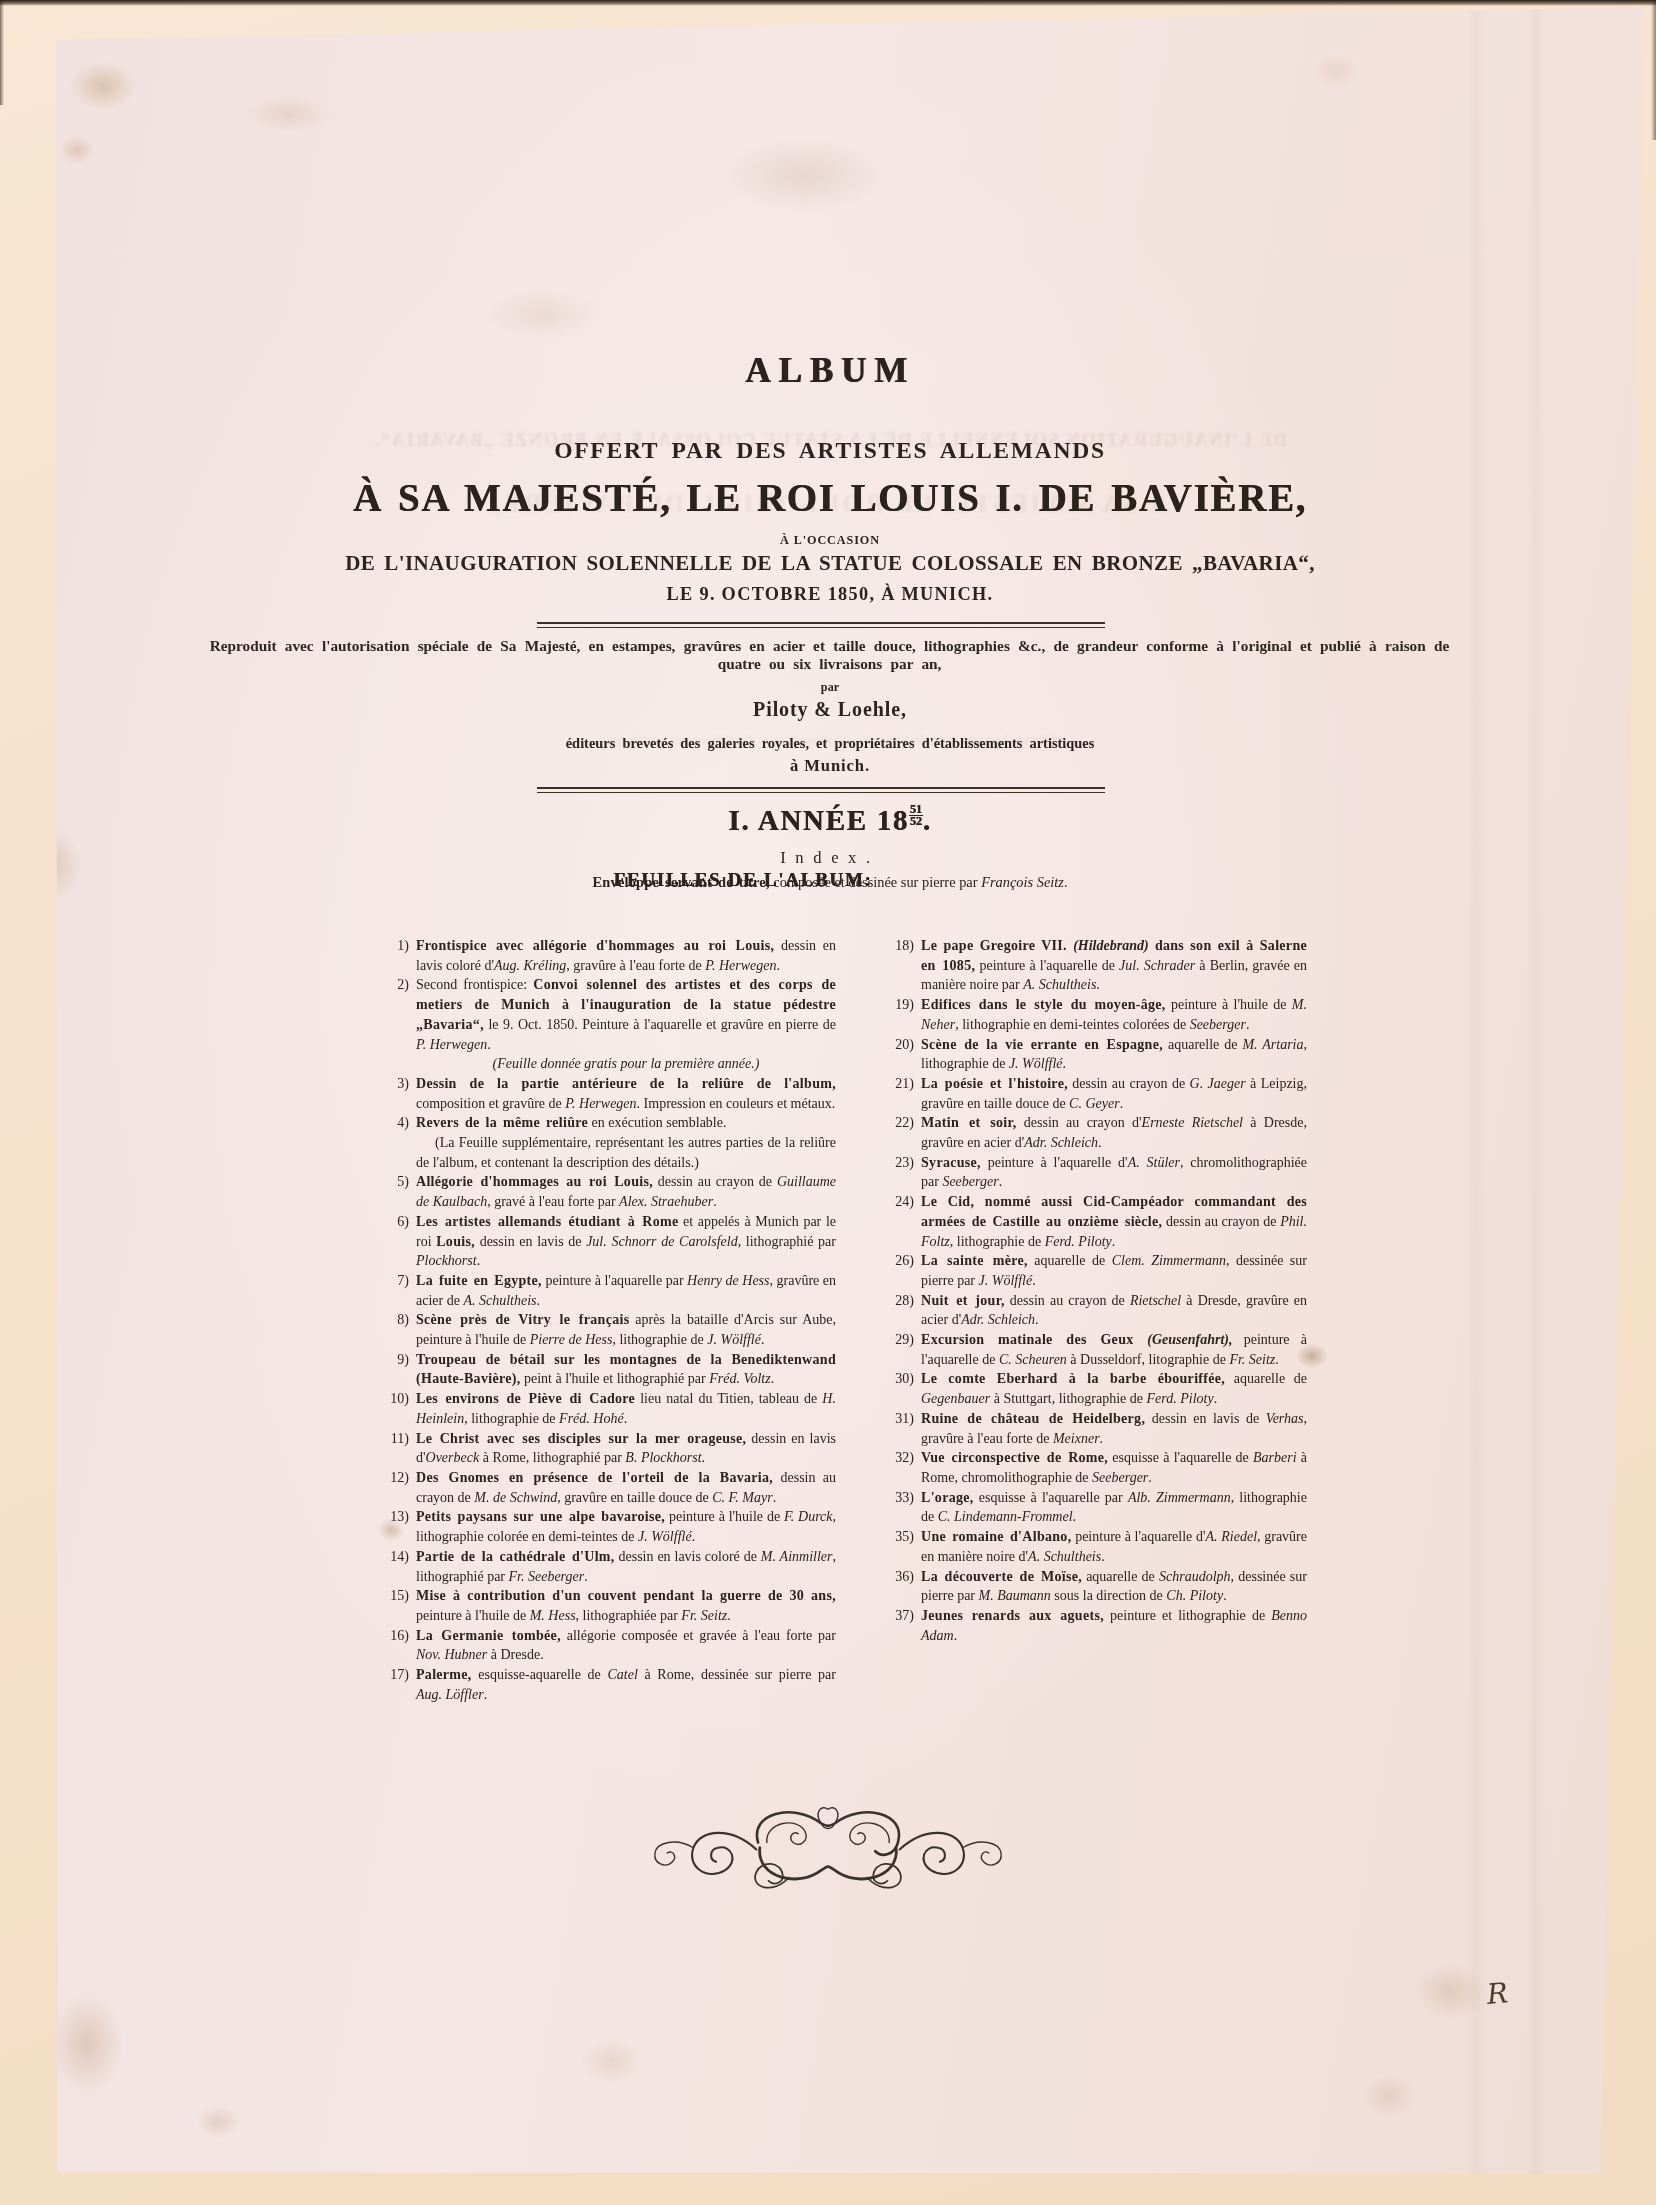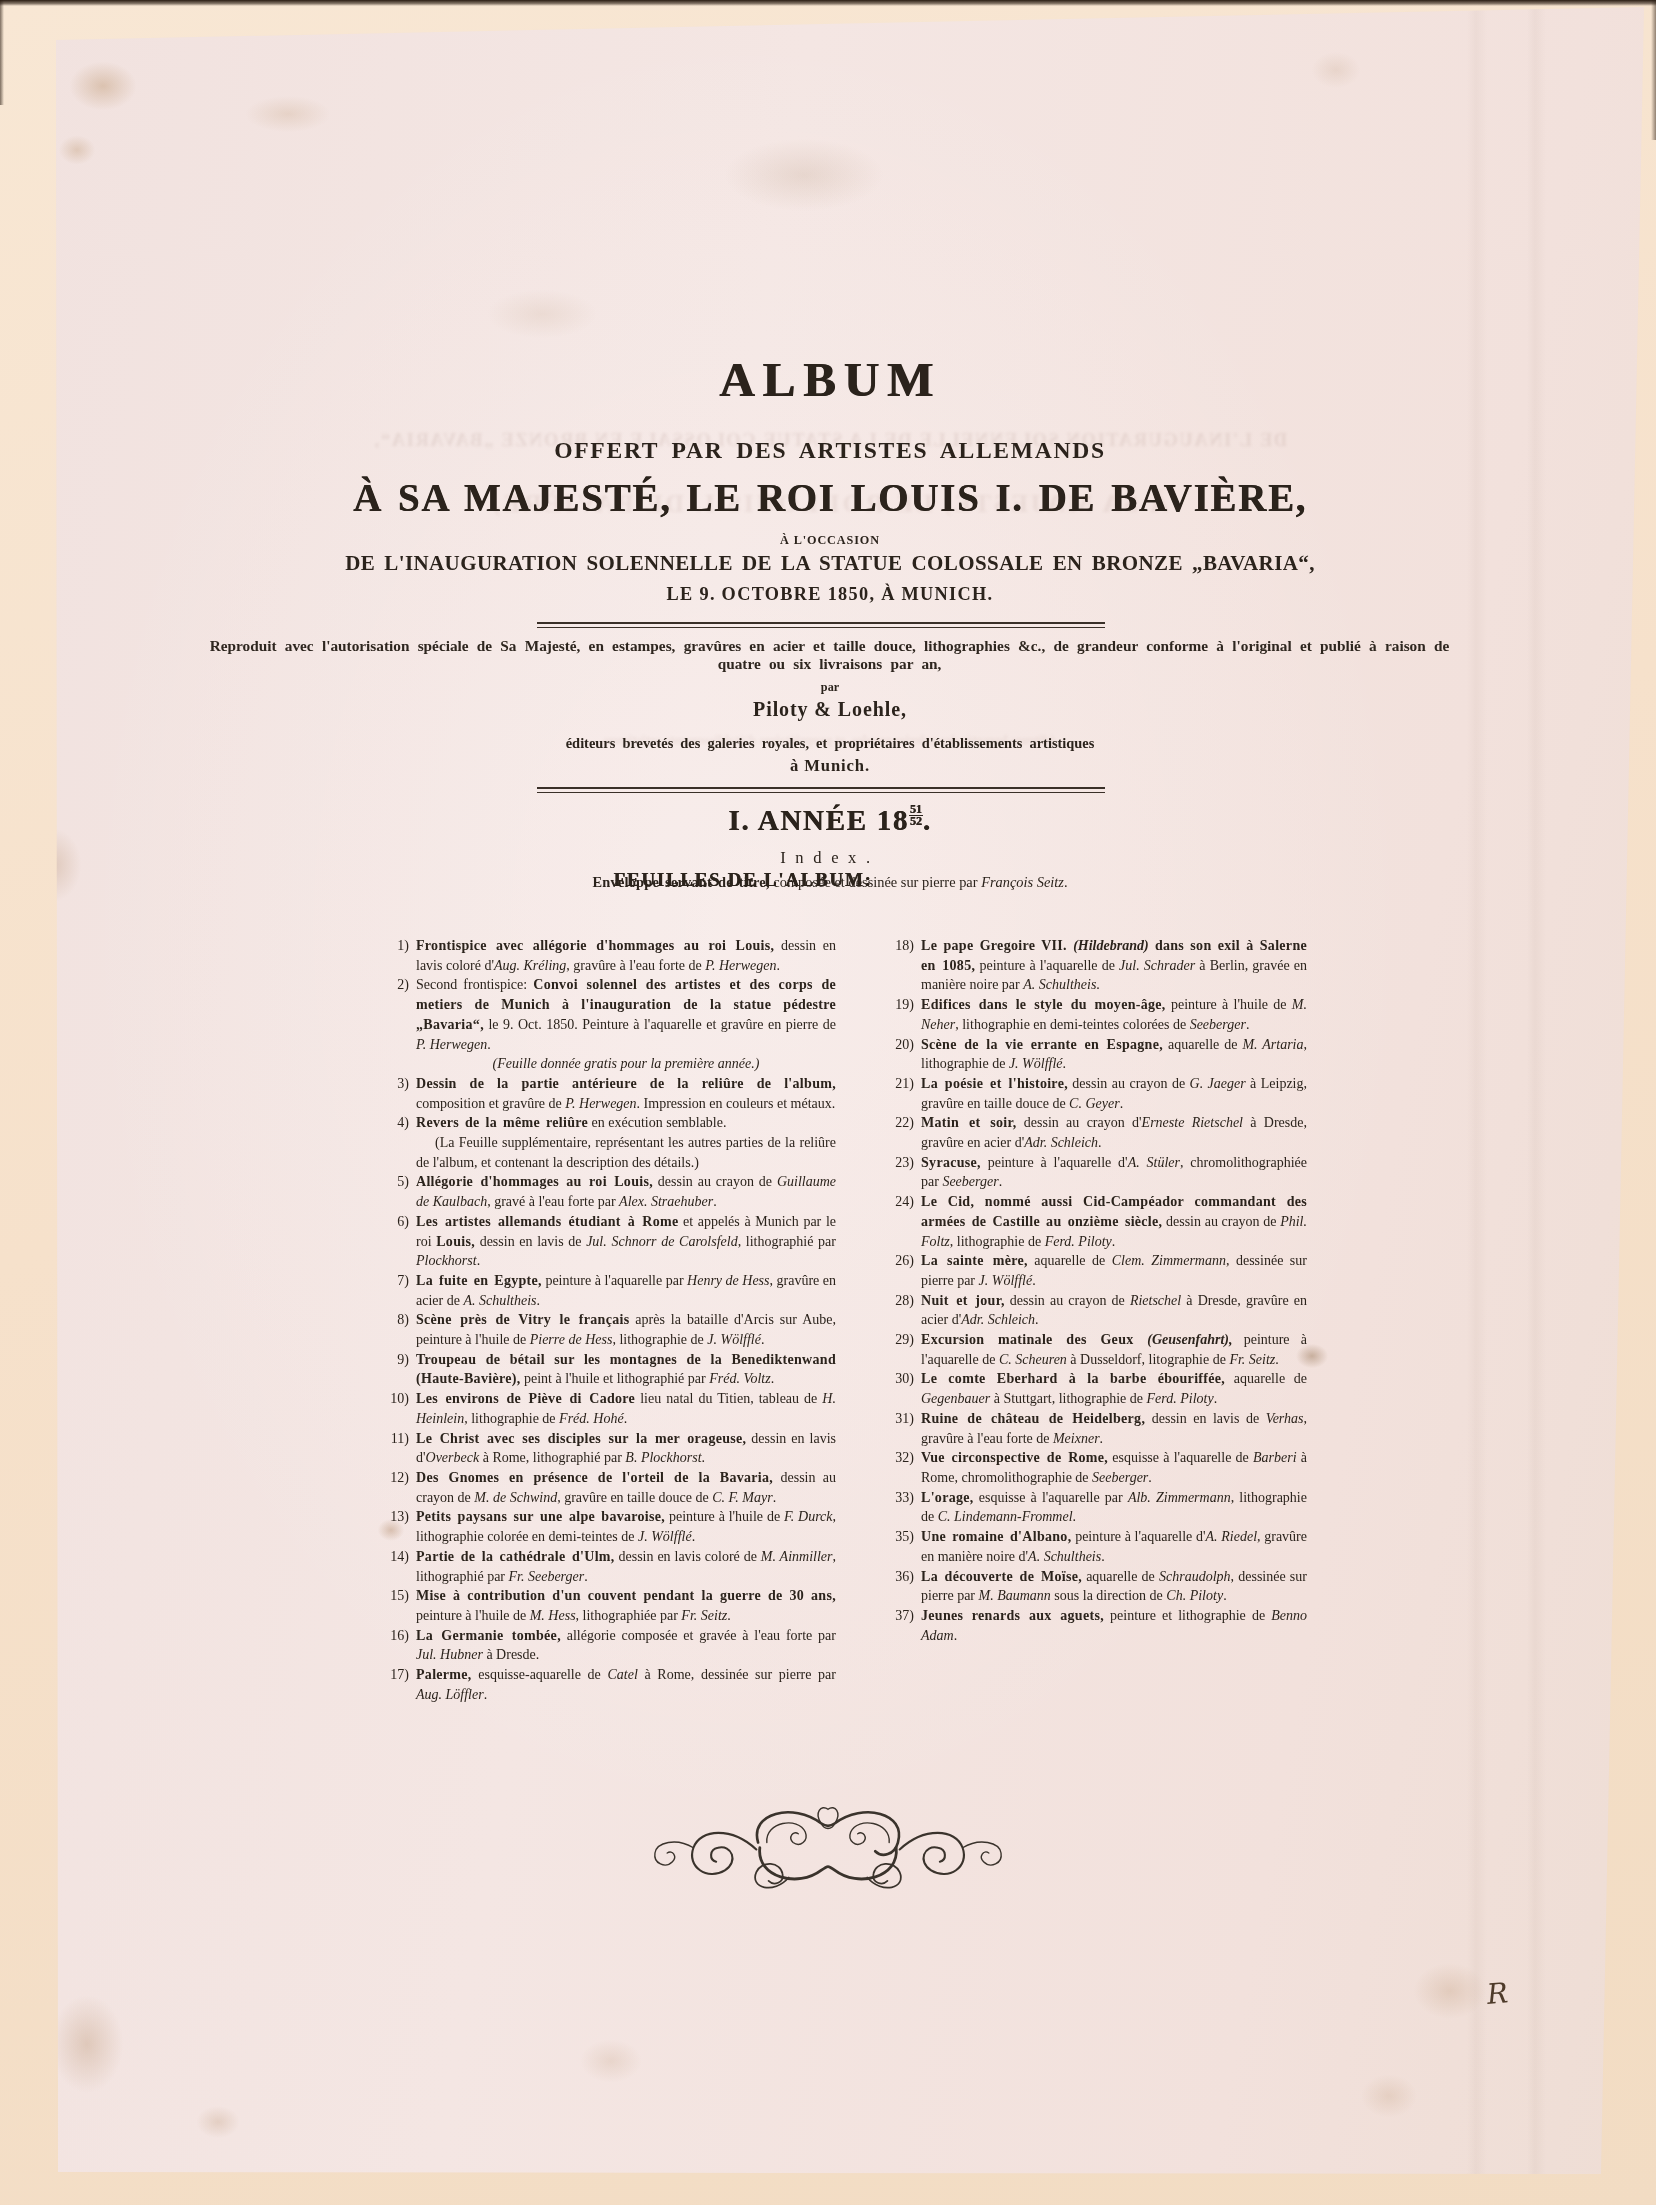--- a/index.html
+++ b/index.html
@@ -40,21 +40,21 @@
       linear-gradient(90deg,rgba(0,0,0,0) 1467px,rgba(120,90,70,.05) 1476px,rgba(0,0,0,0) 1487px),
       linear-gradient(90deg,rgba(0,0,0,0) 1527px,rgba(120,90,70,.05) 1535px,rgba(0,0,0,0) 1546px);}
   
   .ghost{position:absolute;left:332px;width:996px;text-align:center;
     transform:scaleX(-1);color:#8a655a;filter:blur(1.7px);font-weight:700;pointer-events:none;}
   .g1{top:430px;font-size:18.3px;opacity:.13;letter-spacing:1.7px;}
   .g2{top:489px;font-size:26px;opacity:.09;letter-spacing:2.6px;}
   .g3{top:732px;font-size:13px;opacity:.09;left:192px;width:1275px;}
   
   .cline{position:absolute;left:332px;width:996px;text-align:center;color:#2b231c;}
-  .l-title{top:351px;font-size:49px;font-weight:700;letter-spacing:7.9px;
+  .l-title{top:351px;font-size:35px;font-weight:700;letter-spacing:7.9px;
     text-shadow:0.9px 0 0 currentColor;}
   .l-offered{top:437px;font-size:23.6px;font-weight:700;letter-spacing:1.7px;word-spacing:5.2px;}
   .l-majesty{top:475px;font-size:39px;font-weight:700;letter-spacing:1.7px;word-spacing:3.5px;
     text-shadow:0.5px 0 0 currentColor;}
   .l-occasion{top:533px;font-size:12.2px;font-weight:700;letter-spacing:0.9px;}
   .l-inaug{top:551px;font-size:21px;font-weight:700;letter-spacing:0.4px;word-spacing:3.5px;}
   .l-date{top:584px;font-size:18.3px;font-weight:700;letter-spacing:1.3px;}
   .rule{position:absolute;left:537px;width:568px;height:2.6px;
     border-top:2.6px solid #3a3028;border-bottom:0.9px solid #3a3028;}
   .rule1{top:622px;}
@@ -136,21 +136,21 @@
           <div class="item"><span class="num">6)</span><span><span class="s-b">Les artistes allemands étudiant à Rome</span><span class="s-r"> et appelés à Munich par le roi </span><span class="s-b2">Louis,</span><span class="s-r"> dessin en lavis de </span><span class="s-i">Jul. Schnorr de Carolsfeld</span><span class="s-r">, lithographié par </span><span class="s-i">Plockhorst</span><span class="s-r">.</span></span></div>
           <div class="item"><span class="num">7)</span><span><span class="s-b">La fuite en Egypte,</span><span class="s-r"> peinture à l'aquarelle par </span><span class="s-i">Henry de Hess</span><span class="s-r">, gravûre en acier de </span><span class="s-i">A. Schultheis</span><span class="s-r">.</span></span></div>
           <div class="item"><span class="num">8)</span><span><span class="s-b">Scène près de Vitry le français</span><span class="s-r"> après la bataille d'Arcis sur Aube, peinture à l'huile de </span><span class="s-i">Pierre de Hess</span><span class="s-r">, lithographie de </span><span class="s-i">J. Wölfflé</span><span class="s-r">.</span></span></div>
           <div class="item"><span class="num">9)</span><span><span class="s-b">Troupeau de bétail sur les montagnes de la Benediktenwand</span><span class="s-b2"> (Haute-Bavière),</span><span class="s-r"> peint à l'huile et lithographié par </span><span class="s-i">Fréd. Voltz</span><span class="s-r">.</span></span></div>
           <div class="item"><span class="num">10)</span><span><span class="s-b">Les environs de Piève di Cadore</span><span class="s-r"> lieu natal du Titien, tableau de </span><span class="s-i">H. Heinlein</span><span class="s-r">, lithographie de </span><span class="s-i">Fréd. Hohé</span><span class="s-r">.</span></span></div>
           <div class="item"><span class="num">11)</span><span><span class="s-b">Le Christ avec ses disciples sur la mer orageuse,</span><span class="s-r"> dessin en lavis d'</span><span class="s-i">Overbeck</span><span class="s-r"> à Rome, lithographié par </span><span class="s-i">B. Plockhorst</span><span class="s-r">.</span></span></div>
           <div class="item"><span class="num">12)</span><span><span class="s-b">Des Gnomes en présence de l'orteil de la Bavaria,</span><span class="s-r"> dessin au crayon de </span><span class="s-i">M. de Schwind</span><span class="s-r">, gravûre en taille douce de </span><span class="s-i">C. F. Mayr</span><span class="s-r">.</span></span></div>
           <div class="item"><span class="num">13)</span><span><span class="s-b">Petits paysans sur une alpe bavaroise,</span><span class="s-r"> peinture à l'huile de </span><span class="s-i">F. Durck</span><span class="s-r">, lithographie colorée en demi-teintes de </span><span class="s-i">J. Wölfflé</span><span class="s-r">.</span></span></div>
           <div class="item"><span class="num">14)</span><span><span class="s-b">Partie de la cathédrale d'Ulm,</span><span class="s-r"> dessin en lavis coloré de </span><span class="s-i">M. Ainmiller</span><span class="s-r">, lithographié par </span><span class="s-i">Fr. Seeberger</span><span class="s-r">.</span></span></div>
           <div class="item"><span class="num">15)</span><span><span class="s-b">Mise à contribution d'un couvent pendant la guerre de 30 ans,</span><span class="s-r"> peinture à l'huile de </span><span class="s-i">M. Hess</span><span class="s-r">, lithographiée par </span><span class="s-i">Fr. Seitz</span><span class="s-r">.</span></span></div>
-          <div class="item"><span class="num">16)</span><span><span class="s-b">La Germanie tombée,</span><span class="s-r"> allégorie composée et gravée à l'eau forte par </span><span class="s-i">Jul. Hubner</span><span class="s-r"> à Dresde.</span></span></div>
+          <div class="item"><span class="num">16)</span><span><span class="s-b">La Germanie tombée,</span><span class="s-r"> allégorie composée et gravée à l'eau forte par </span><span class="s-i">Nov. Hubner</span><span class="s-r"> à Dresde.</span></span></div>
           <div class="item"><span class="num">17)</span><span><span class="s-b">Palerme,</span><span class="s-r"> esquisse-aquarelle de </span><span class="s-i">Catel</span><span class="s-r"> à Rome, dessinée sur pierre par </span><span class="s-i">Aug. Löffler</span><span class="s-r">.</span></span></div>
         </div>
       <div class="col right">
           <div class="item"><span class="num">18)</span><span><span class="s-b">Le pape Gregoire VII. </span><span class="s-bi">(Hildebrand)</span><span class="s-b"> dans son exil à Salerne en 1085,</span><span class="s-r"> peinture à l'aquarelle de </span><span class="s-i">Jul. Schrader</span><span class="s-r"> à Berlin, gravée en manière noire par </span><span class="s-i">A. Schultheis</span><span class="s-r">.</span></span></div>
           <div class="item"><span class="num">19)</span><span><span class="s-b">Edifices dans le style du moyen-âge,</span><span class="s-r"> peinture à l'huile de </span><span class="s-i">M. Neher</span><span class="s-r">, lithographie en demi-teintes colorées de </span><span class="s-i">Seeberger</span><span class="s-r">.</span></span></div>
           <div class="item"><span class="num">20)</span><span><span class="s-b">Scène de la vie errante en Espagne,</span><span class="s-r"> aquarelle de </span><span class="s-i">M. Artaria</span><span class="s-r">, lithographie de </span><span class="s-i">J. Wölfflé</span><span class="s-r">.</span></span></div>
           <div class="item"><span class="num">21)</span><span><span class="s-b">La poésie et l'histoire,</span><span class="s-r"> dessin au crayon de </span><span class="s-i">G. Jaeger</span><span class="s-r"> à Leipzig, gravûre en taille douce de </span><span class="s-i">C. Geyer</span><span class="s-r">.</span></span></div>
           <div class="item"><span class="num">22)</span><span><span class="s-b">Matin et soir,</span><span class="s-r"> dessin au crayon d'</span><span class="s-i">Erneste Rietschel</span><span class="s-r"> à Dresde, gravûre en acier d'</span><span class="s-i">Adr. Schleich</span><span class="s-r">.</span></span></div>
           <div class="item"><span class="num">23)</span><span><span class="s-b">Syracuse,</span><span class="s-r"> peinture à l'aquarelle d'</span><span class="s-i">A. Stüler</span><span class="s-r">, chromolithographiée par </span><span class="s-i">Seeberger</span><span class="s-r">.</span></span></div>
           <div class="item"><span class="num">24)</span><span><span class="s-b">Le Cid, nommé aussi Cid-Campéador commandant des armées de Castille au onzième siècle,</span><span class="s-r"> dessin au crayon de </span><span class="s-i">Phil. Foltz</span><span class="s-r">, lithographie de </span><span class="s-i">Ferd. Piloty</span><span class="s-r">.</span></span></div>

